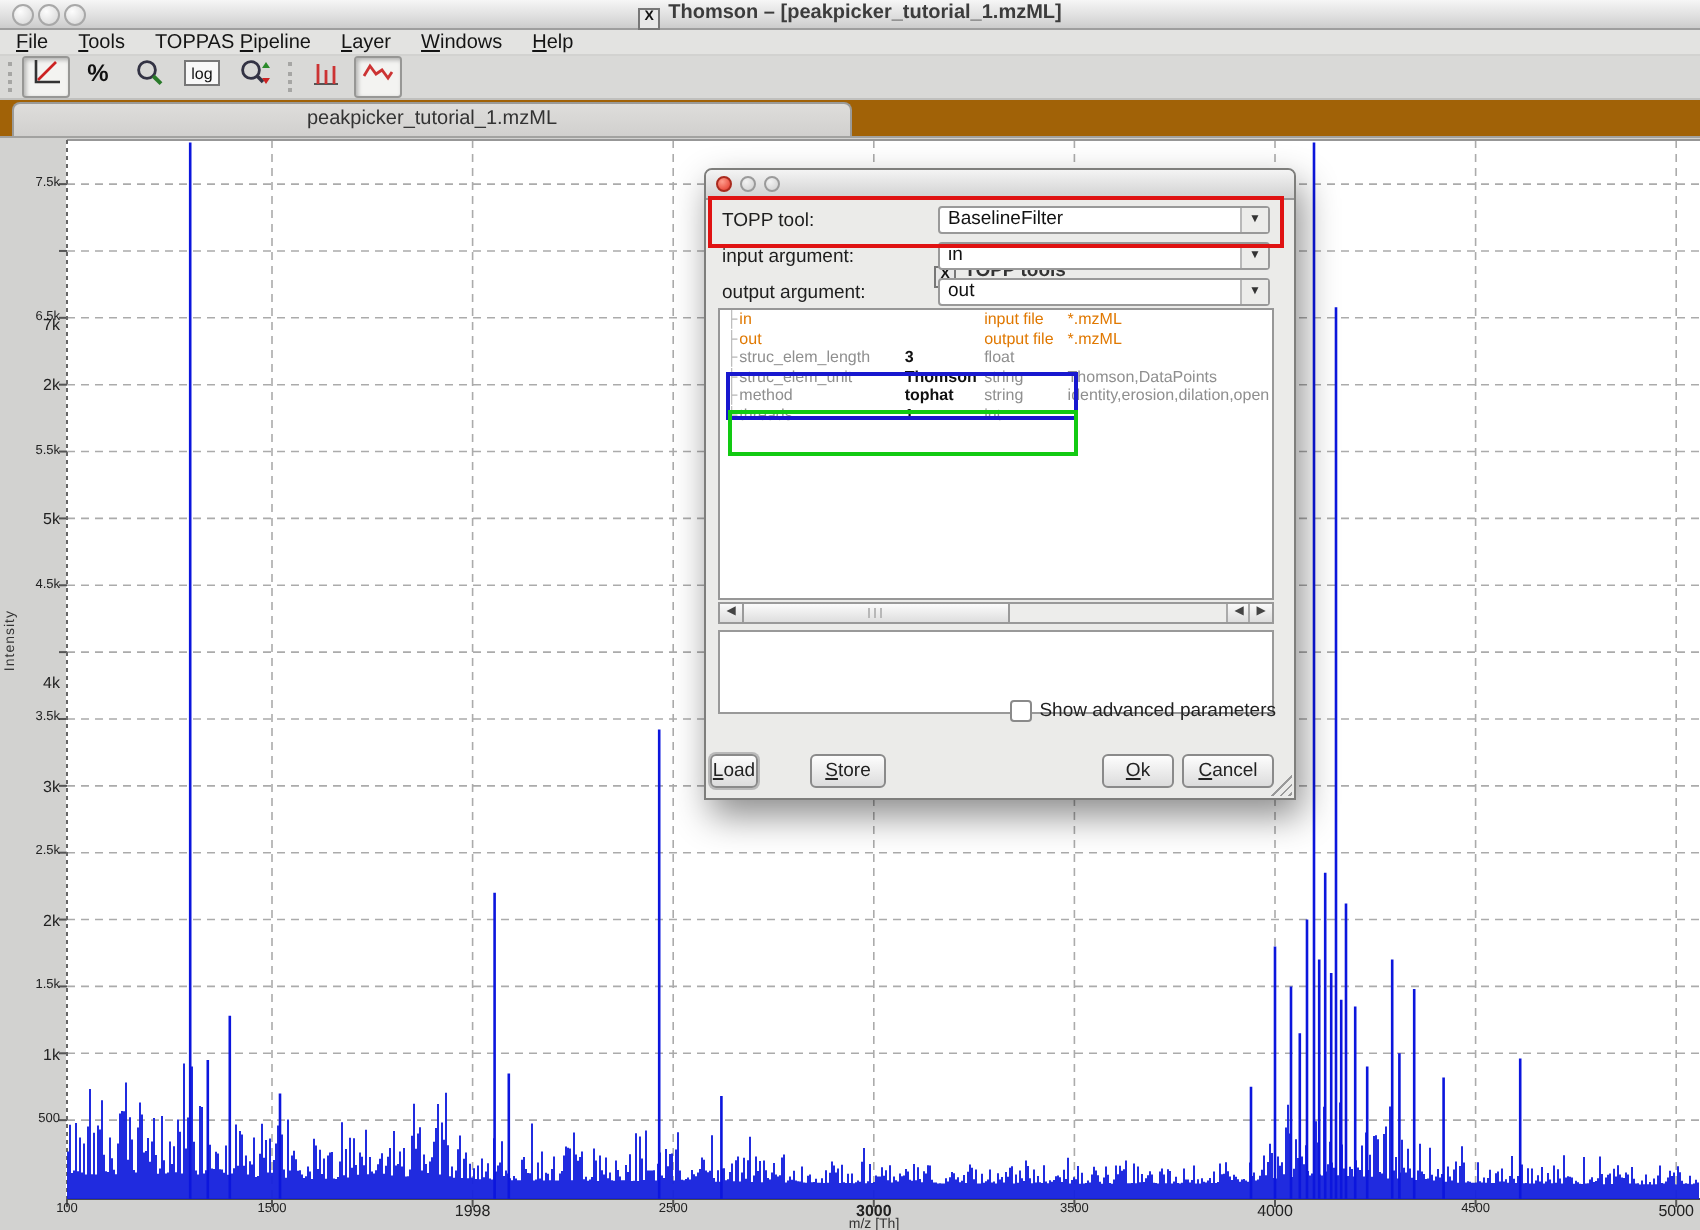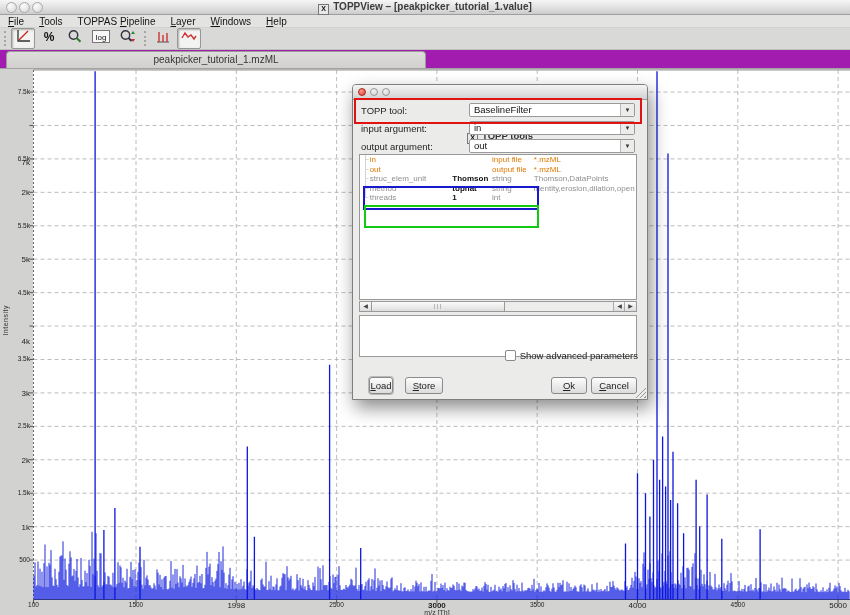--- a/index.html
+++ b/index.html
@@ -18,21 +18,21 @@
   .menubar{position:absolute;left:0;top:15px;right:0;height:12px;background:#e3e3e1;
     display:flex;align-items:center;padding-left:8px;font-size:10px;color:#141414;z-index:20;}
   .menu-item{margin-right:15px;}
   .toolbar{position:absolute;left:0;top:28px;right:0;height:21px;background:#d9d9d7;
     border-bottom:1px solid #c0c0be;display:flex;align-items:center;z-index:20;}
   .tgrip{width:0;height:15px;border-left:2px dotted #a6a6a4;margin:0 4px;}
   .tbtn{width:22px;height:19px;display:flex;align-items:center;justify-content:center;
     margin:0 1px;border:1px solid transparent;border-radius:2px;}
   .tbtn.pressed{background:#f3f3f1;border:1px solid #979795;
     box-shadow:inset 1px 1px 2px rgba(0,0,0,.28);}
-  .tabstrip{position:absolute;left:0;top:50px;right:0;height:18px;background:#a21caf;
+  .tabstrip{position:absolute;left:0;top:50px;right:0;height:18px;background:#a16207;
     border-bottom:1px solid #a2a2a0;z-index:20;}
   .tab{position:absolute;left:6px;top:1px;width:418px;height:16px;
     background:linear-gradient(#dedddb,#d1d0ce);border:1px solid #9b9b99;border-bottom:none;
     border-radius:4px 4px 0 0;font-size:10px;color:#333;text-align:center;line-height:16px;}
   
   .plot-bg{position:absolute;left:33px;top:70px;right:0;bottom:15px;background:#ffffff;z-index:0;}
   #chart{position:absolute;left:0;top:0;width:850px;height:615px;z-index:1;pointer-events:none;}
   .ylab{position:absolute;left:0;width:30px;text-align:right;color:#222;z-index:2;}
   .xlab{position:absolute;transform:translateX(-50%);color:#222;z-index:2;white-space:nowrap;}
   .maj{font-size:8px;} .min{font-size:6.5px;}
@@ -91,21 +91,21 @@
     background:repeating-linear-gradient(135deg,transparent 0 2px,#9a9a9a 2px 3px);
     clip-path:polygon(100% 0,100% 100%,0 100%);}
 </style>
 </head>
 <body>
 
 <div class="titlebar">
   <span class="tl" style="left:6px"></span>
   <span class="tl" style="left:19px"></span>
   <span class="tl" style="left:32px"></span>
-  <div class="title-text"><span class="xicon"></span><span>TOPPView – [peakpicker_tutorial_1.value]</span></div>
+  <div class="title-text"><span class="xicon"></span><span>Thomson – [peakpicker_tutorial_1.mzML]</span></div>
 </div>
 
 <div class="menubar" id="menubar">
     <div class="menu-item"><u>F</u>ile</div>
     <div class="menu-item"><u>T</u>ools</div>
     <div class="menu-item">TOPPAS <u>P</u>ipeline</div>
     <div class="menu-item"><u>L</u>ayer</div>
     <div class="menu-item"><u>W</u>indows</div>
     <div class="menu-item"><u>H</u>elp</div>
   </div>
@@ -273,20 +273,26 @@
           <div style="width:42px" class="orange">input file</div>
           <div style="width:106px" class="orange">*.mzML</div>
         </div>
         <div class="prow">
           <div style="width:90px" class="orange"><span class="branch">├</span>out</div>
           <div style="width:40px" class="val"></div>
           <div style="width:42px" class="orange">output file</div>
           <div style="width:106px" class="orange">*.mzML</div>
         </div>
         <div class="prow">
+          <div style="width:90px" class="gray"><span class="branch">├</span>struc_elem_length</div>
+          <div style="width:40px" class="val">3</div>
+          <div style="width:42px" class="gray">float</div>
+          <div style="width:106px" class="gray"></div>
+        </div>
+        <div class="prow">
           <div style="width:90px" class="gray"><span class="branch">├</span>struc_elem_unit</div>
           <div style="width:40px" class="val">Thomson</div>
           <div style="width:42px" class="gray">string</div>
           <div style="width:106px" class="gray">Thomson,DataPoints</div>
         </div>
         <div class="prow">
           <div style="width:90px" class="gray"><span class="branch">├</span>method</div>
           <div style="width:40px" class="val">tophat</div>
           <div style="width:42px" class="gray">string</div>
           <div style="width:106px" class="gray">identity,erosion,dilation,open</div>
@@ -312,19 +318,19 @@
   </div>
 
   <div class="descbox"></div>
 
   <div class="chkrow">
     <span class="chk"></span>
     <span>Show advanced parameters</span>
   </div>
 
   <div id="dlgButtons">
-      <div class="dbtn default" style="left: 16px; width: 24px; top: 292px;"><u>L</u>oad</div>
+      <div class="dbtn default" style="left: 2px; width: 24px; top: 292px;"><u>L</u>oad</div>
       <div class="dbtn" style="left: 52px; width: 38px; top: 292px;"><u>S</u>tore</div>
       <div class="dbtn" style="left: 198px; width: 36px; top: 292px;"><u>O</u>k</div>
       <div class="dbtn" style="left: 238px; width: 46px; top: 292px;"><u>C</u>ancel</div>
     </div>
   <div class="grip"></div>
 </div>
 
 </body></html>

